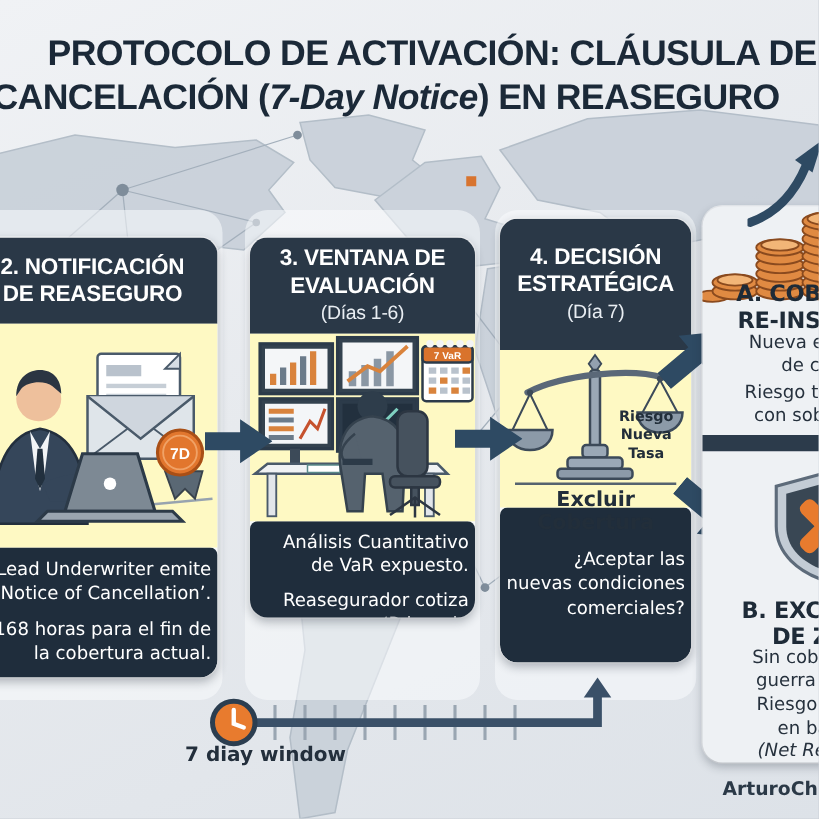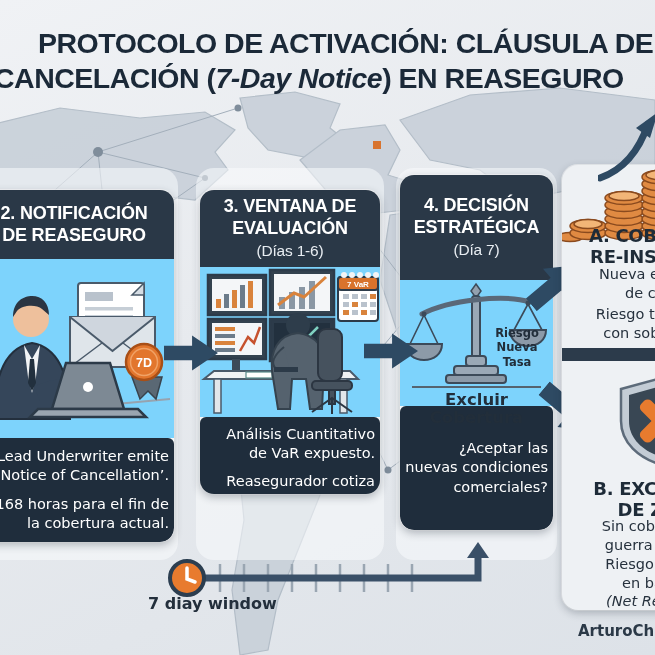--- a/index.html
+++ b/index.html
@@ -20,21 +20,21 @@
     border-radius:18px;}
   
   .card{position:absolute;background:#f7f9fa;border-radius:14px;
     box-shadow:0 3px 8px rgba(25,35,50,.30),0 0 0 1px rgba(255,255,255,.65);
     display:flex;flex-direction:column;overflow:hidden;}
   .card-head{background:#2a3847;color:#fff;text-align:center;
     display:flex;flex-direction:column;justify-content:center;
     font-weight:bold;font-size:18px;line-height:1.22;letter-spacing:-0.2px;
     padding:6px 2px;}
   .card-head .sub{font-weight:normal;font-size:15.5px;margin-top:2px;color:#e8edf2;}
-  .card-ill{position:relative;flex:1;background:#7dd3fc;}
+  .card-ill{position:relative;flex:1;background:#fef9c3;}
   .card-foot{background:#1f2d3c;color:#ffffff;text-align:right;
     font-family:"DejaVu Sans",sans-serif;font-size:14.5px;line-height:1.32;
     border-radius:6px 6px 14px 14px;
     display:flex;flex-direction:column;justify-content:center;gap:9px;
     padding:8px 5px;}
   #card1{left:-26px;top:190px;width:200px;height:352px;}
   #card1 .card-head{height:68px;}
   #card1 .card-foot{height:105px;}
   #card2{left:200px;top:190px;width:180px;height:304px;}
   #card2 .card-head{height:93px;}

